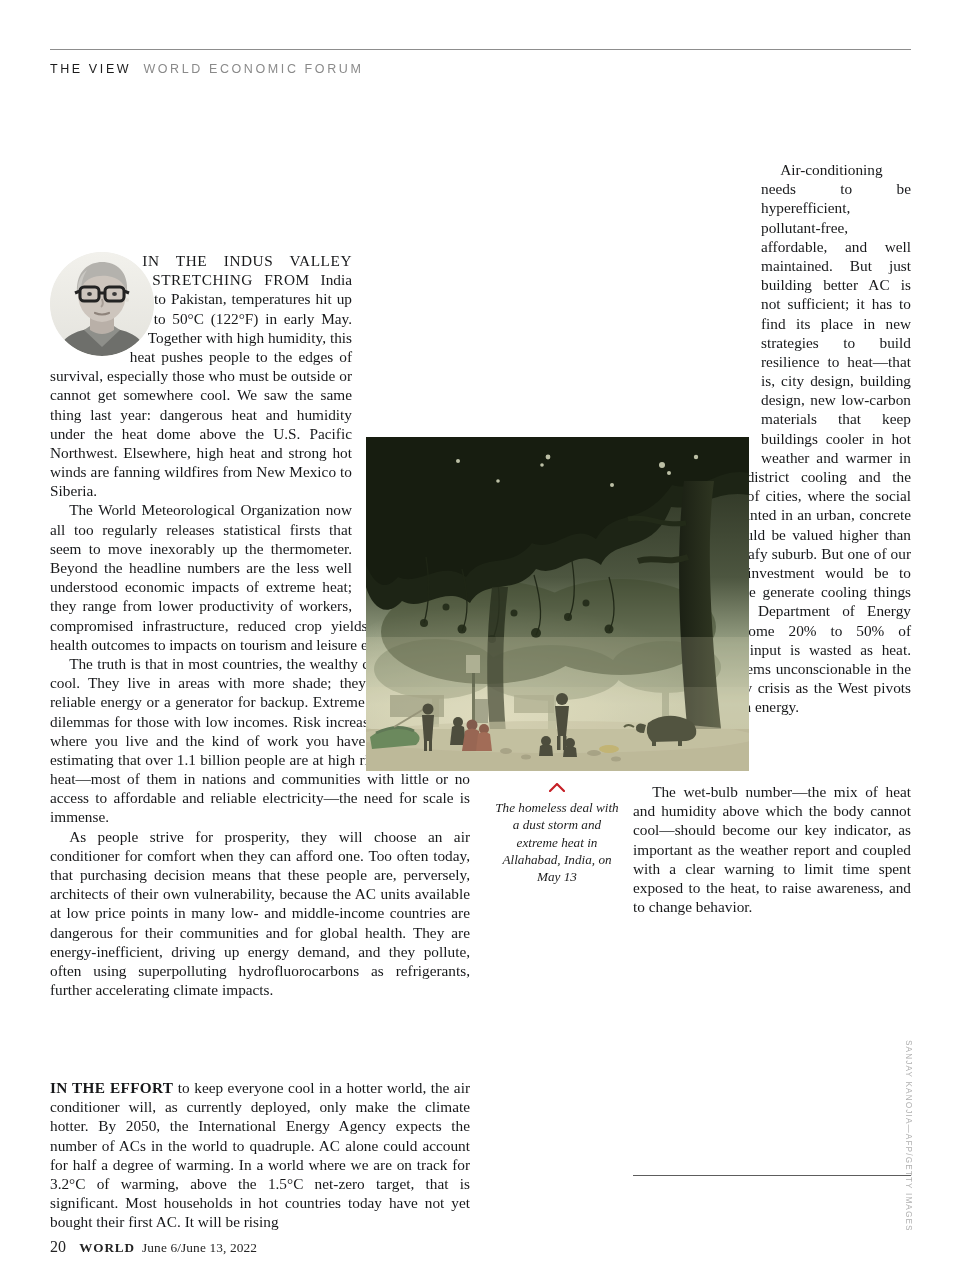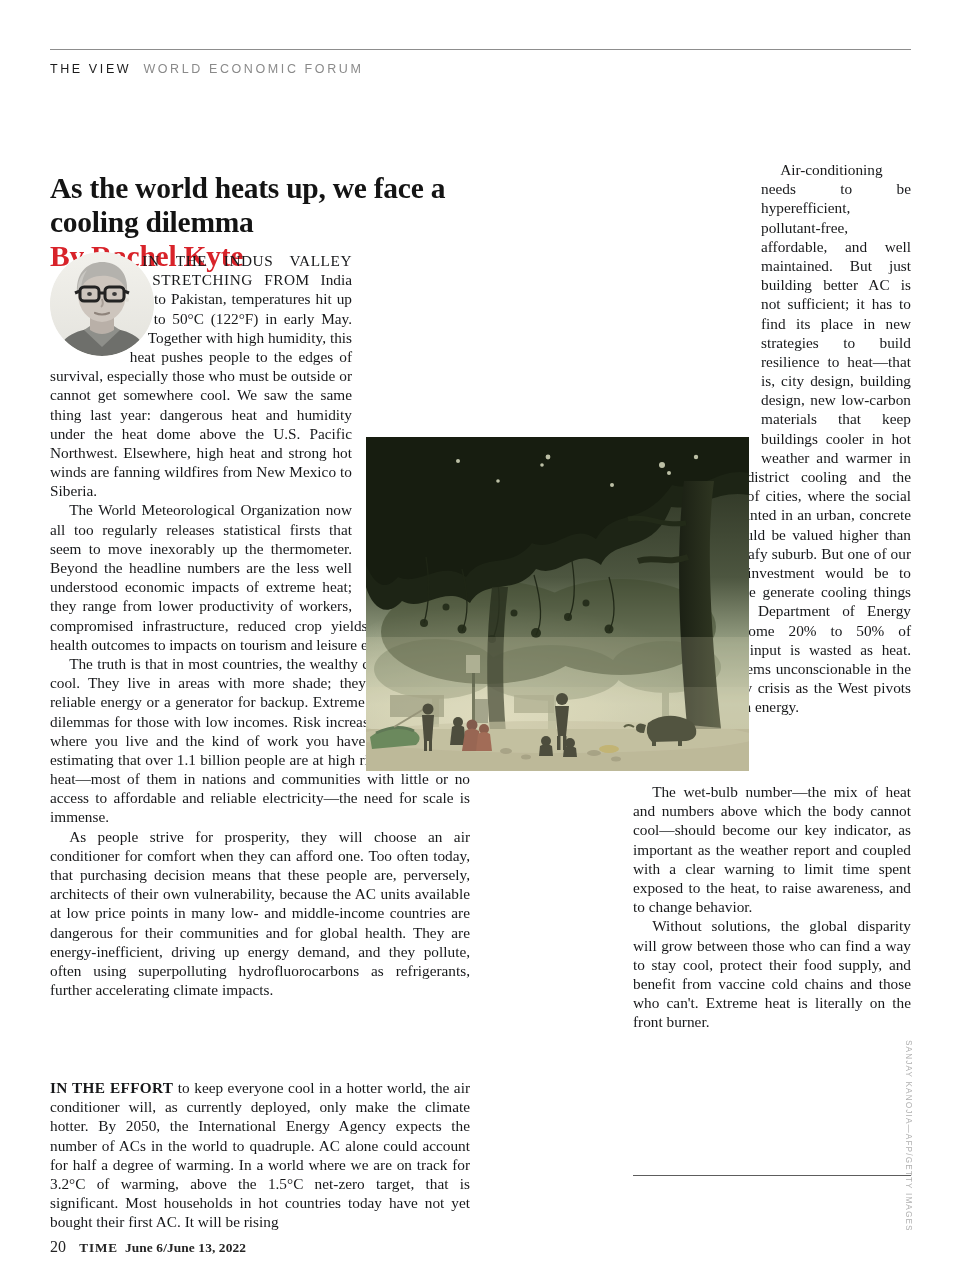--- a/index.html
+++ b/index.html
@@ -223,38 +223,33 @@
     letter-spacing: 0.1px;
   }
   .footer .folio { font-size: 16px; }
   .footer .mag {
     font-variant: small-caps;
     font-weight: bold;
     letter-spacing: 0.9px;
     margin-left: 13px;
     font-size: 13.2px;
   }
-  .footer .issue { margin-left: 7px; font-weight: bold; }
+  .footer .issue { margin-left: 7px; }
 </style>
 </head>
 <body>
 
 <div class="page">
 
   <div class="kicker-rule"></div>
 
   <div class="kicker">
     <span class="k-strong">THE VIEW</span><span>&nbsp;&nbsp;</span><span class="k-light">WORLD ECONOMIC FORUM</span>
   </div>
 
-  <h1 class="headline">
-    <span>As the world heats up, we</span>
-    <span>face a cooling dilemma</span>
-    <span class="byline">By Rachel Kyte</span>
-  </h1>
 
   <div class="col" id="col-left">
 
     <div class="portrait-wrap">
       <div class="portrait">
         <svg width="104" height="104" viewBox="0 0 104 104" aria-hidden="true">
           <defs>
             <clipPath id="circ">
                 <circle cx="52" cy="52" r="52"></circle>
               </clipPath>
@@ -307,22 +302,21 @@
   <div class="col" id="col-left-lower">
     <p class="noindent"><span class="smallcaps-bold">IN THE EFFORT</span><span> to keep everyone cool in a hotter world, the air conditioner will, as currently deployed, only make the climate hotter. By 2050, the International Energy Agency expects the number of ACs in the world to quadruple. AC alone could account for half a degree of warming. In a world where we are on track for 3.2°C of warming, above the 1.5°C net-zero target, that is significant. Most households in hot countries today have not yet bought their first AC. It will be rising</span></p>
   </div>
 
   <div class="col" id="col-right">
     <div class="photo-gap-right"></div>
     <p>Air-conditioning needs to be hyperefficient, pollutant-free, affordable, and well maintained. But just building better AC is not sufficient; it has to find its place in new strategies to build resilience to heat—that is, city design, building design, new low-carbon materials that keep buildings cooler in hot weather and warmer in cold. It means district cooling and the planned greening of cities, where the social equity of a tree planted in an urban, concrete neighborhood should be valued higher than another tree in a leafy suburb. But one of our best returns on investment would be to reduce the heat we generate cooling things down. The U.S. Department of Energy estimated that some 20% to 50% of industrial energy input is wasted as heat. That profligacy seems unconscionable in the midst of an energy crisis as the West pivots away from Russian energy.</p>
   </div>
 
   <div class="col" id="col-right-lower">
-    <p>The wet-bulb number—the mix of heat and numbers above which the body cannot cool—should become our key indicator, as important as the weather report and coupled with a clear warning to limit time spent exposed to the heat, to raise awareness, and to change behavior.</p>
-    <p>Without solutions, the global disparity will grow between those who can find a way to stay cool, protect their food supply, and benefit from vaccine cold chains and those who can't. Extreme heat is literally on the front burner.</p>
+    <p>The wet-bulb number—the mix of heat and humidity above which the body cannot cool—should become our key indicator, as important as the weather report and coupled with a clear warning to limit time spent exposed to the heat, to raise awareness, and to change behavior.</p>
   </div>
 
   <div class="photo">
     <svg width="383" height="334" viewBox="0 0 383 334" aria-hidden="true">
       <defs>
         <linearGradient id="haze" x1="0" y1="0" x2="0" y2="1">
           <stop offset="0" stop-color="#23291a"></stop>
           <stop offset="0.42" stop-color="#4d5640"></stop>
           <stop offset="0.62" stop-color="#97a084"></stop>
           <stop offset="0.80" stop-color="#c3c6a9"></stop>
@@ -448,22 +442,30 @@
         <ellipse cx="228" cy="316" rx="7" ry="3"></ellipse>
         <ellipse cx="250" cy="322" rx="5" ry="2.5"></ellipse>
       </g>
       <ellipse cx="243" cy="312" rx="10" ry="4" fill="#b7a34e" opacity="0.85"></ellipse>
 
       <rect x="0" y="200" width="383" height="134" fill="#ded9b8" opacity="0.18"></rect>
       <rect x="0" y="250" width="383" height="84" fill="#e6e0bd" opacity="0.12"></rect>
     </svg>
   </div>
 
+  <div class="caption">
+    <span class="caret">
+      <svg width="16" height="9" viewBox="0 0 16 9" aria-hidden="true">
+        <path d="M1 8 L8 1 L15 8" fill="none" stroke="currentColor" stroke-width="2.2" stroke-linecap="round" stroke-linejoin="round"></path>
+      </svg>
+    </span>
+    <span>The homeless deal with a dust storm and extreme heat in Allahabad, India, on May 13</span>
+  </div>
 
   <div class="credit">SANJAY KANOJIA—AFP/GETTY IMAGES</div>
 
   <div class="bio-rule"></div>
 
   <div class="footer">
-    <span class="folio">20</span><span class="mag">TIME</span><span class="issue">June 6/June 13, 2022</span>
+    <span class="folio">20</span><span class="mag">WORLD</span><span class="issue">June 6/June 13, 2022</span>
   </div>
 
 </div>
 
 </body></html>

